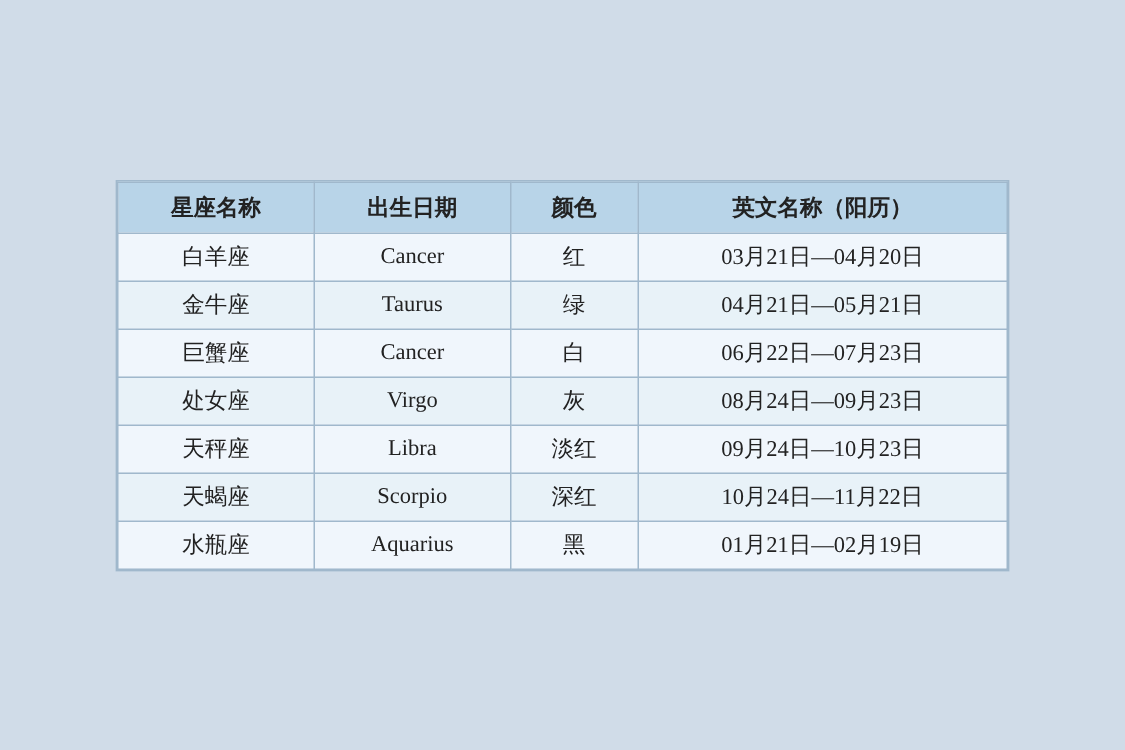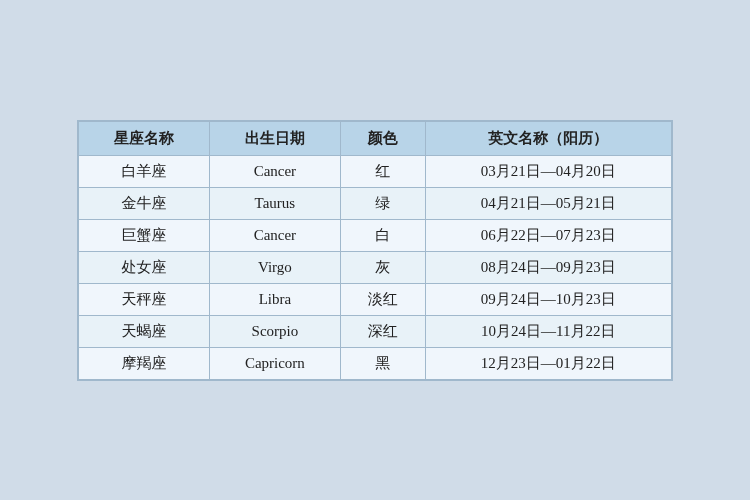--- a/index.html
+++ b/index.html
@@ -96,20 +96,20 @@
           <td>淡红</td>
           <td>09月24日—10月23日</td>
         </tr>
         <tr>
           <td>天蝎座</td>
           <td>Scorpio</td>
           <td>深红</td>
           <td>10月24日—11月22日</td>
         </tr>
         <tr>
-          <td>摩羯座</td>
-          <td>Capricorn</td>
+          <td>水瓶座</td>
+          <td>Aquarius</td>
           <td>黑</td>
-          <td>12月23日—01月22日</td>
+          <td>01月21日—02月19日</td>
         </tr>
       </tbody>
   </table>
 </div>
 
 </body></html>

